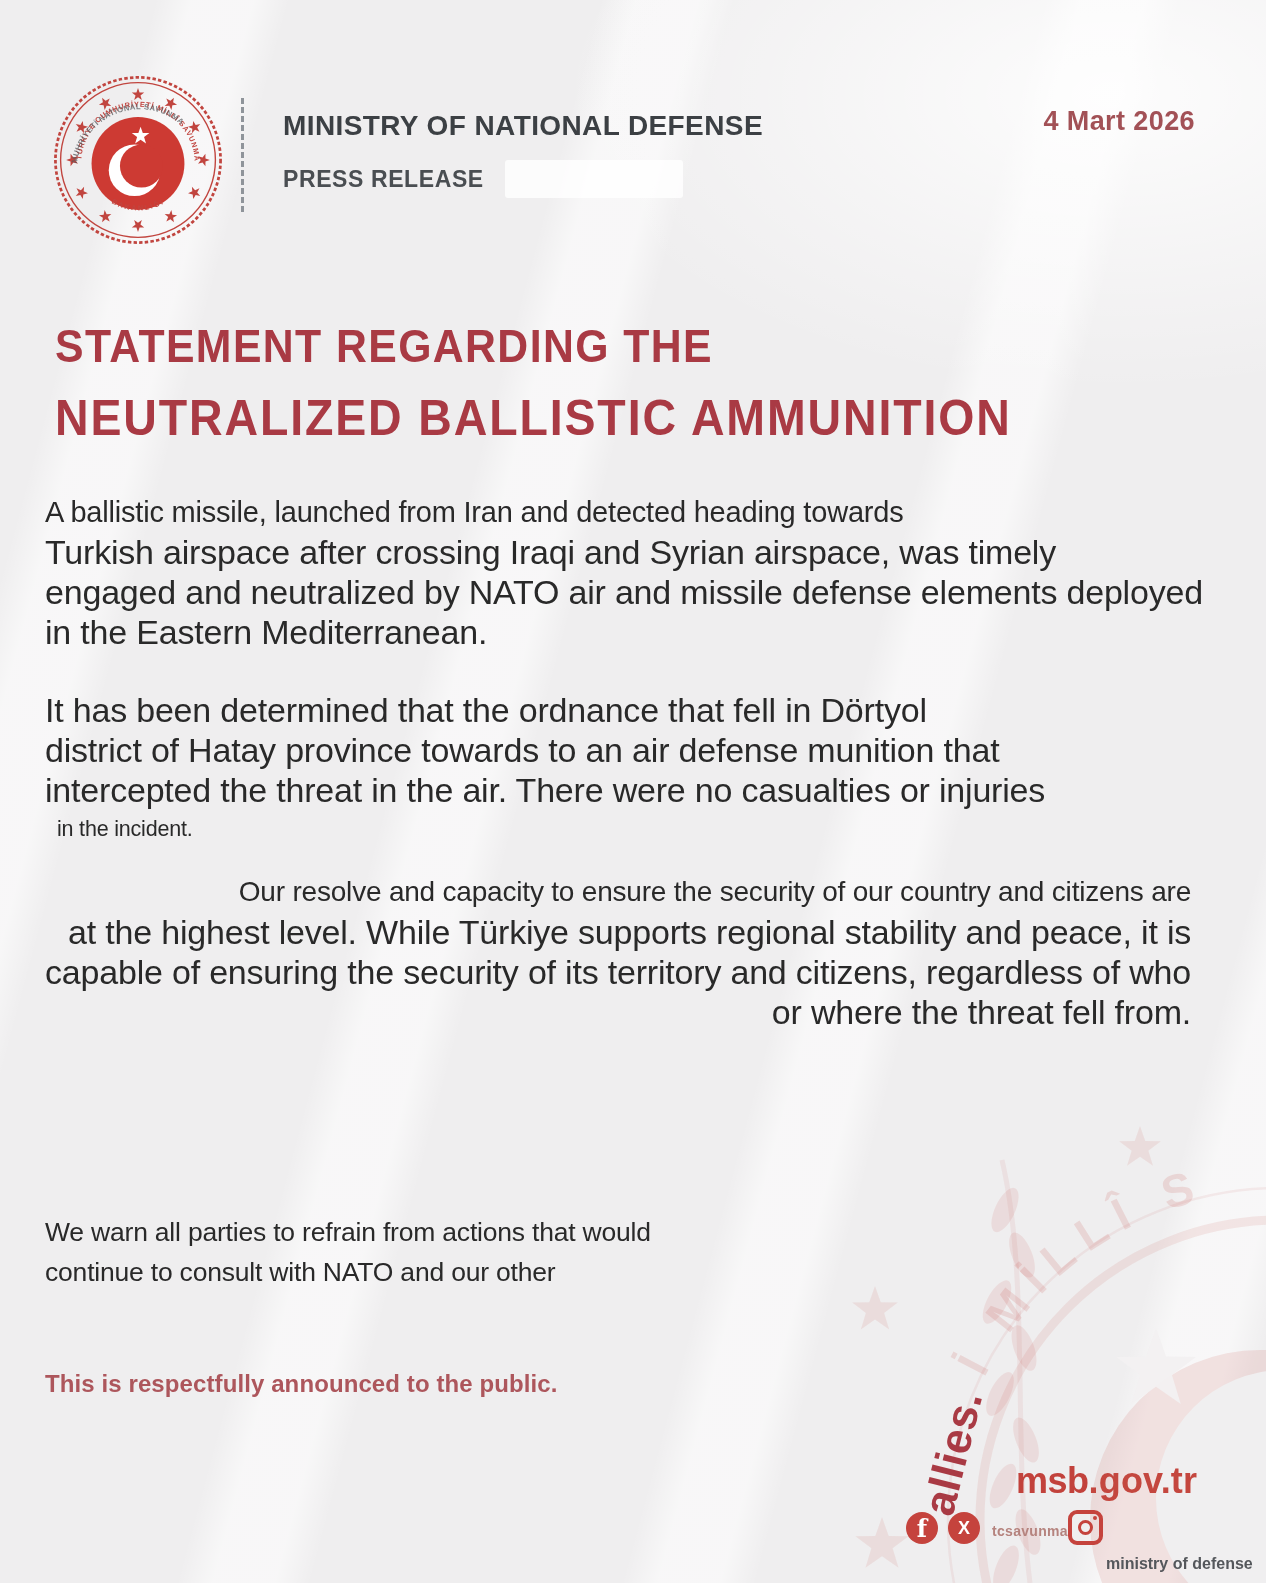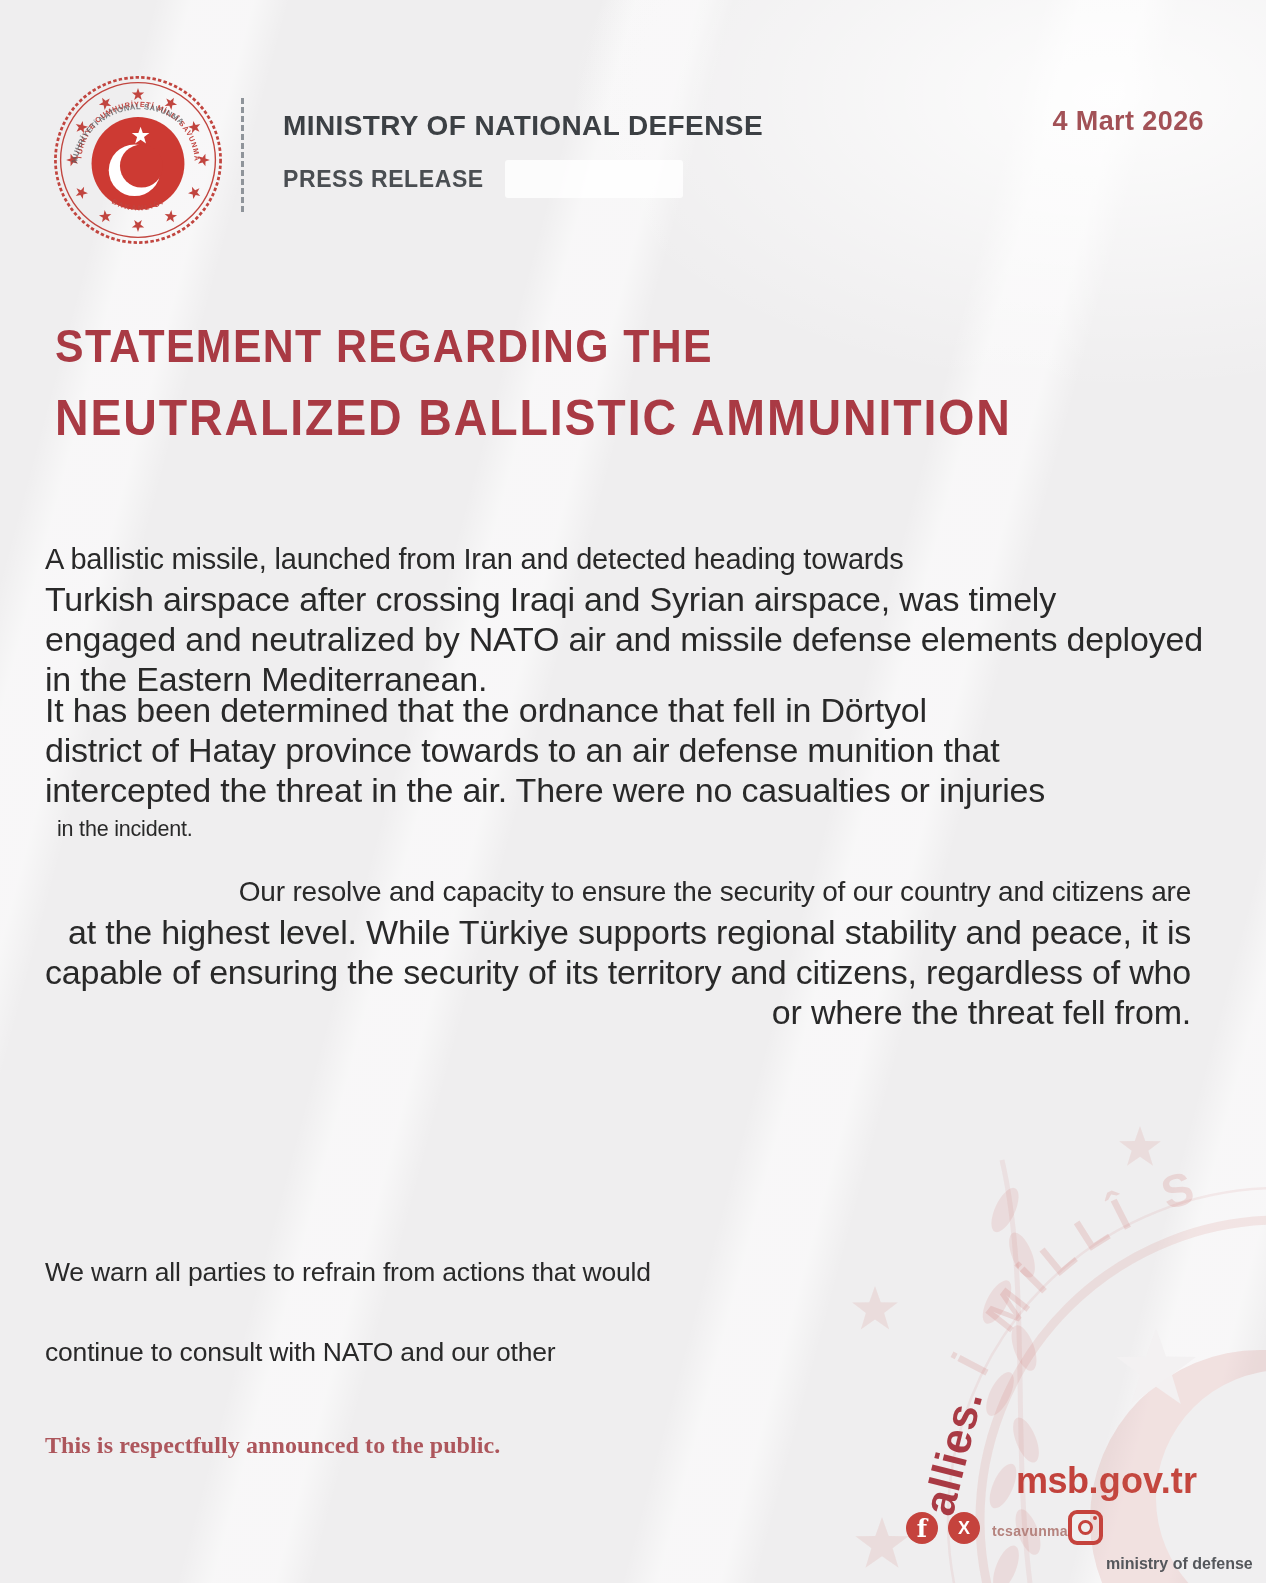--- a/index.html
+++ b/index.html
@@ -15,37 +15,37 @@
     font-family:"Liberation Sans", sans-serif;
   }
   .abs{position:absolute;}
   .nw{white-space:nowrap;}
 
   
   .logo-wrap{left:52px;top:74px;width:172px;height:172px;}
   .divider{left:241px;top:98px;height:114px;width:0;border-left:3px dashed #8f949a;}
   .ministry{left:283px;top:110px;font-size:28px;font-weight:bold;color:#3c4044;letter-spacing:.4px;}
   .press{left:283px;top:166px;font-size:23px;font-weight:bold;color:#4a4e52;letter-spacing:.6px;}
-  .date{right:62px;top:106px;font-size:27px;font-weight:bold;color:#a25156;letter-spacing:.4px;}
+  .date{right:71px;top:106px;font-size:27px;font-weight:bold;color:#a25156;letter-spacing:.4px;}
   .redaction{left:505px;top:160px;width:178px;height:38px;background:rgba(255,255,255,.8);border-radius:3px;}
 
   
   .title{left:55px;top:320px;color:#a93a44;transform:scaleX(.93);transform-origin:left top;}
   .title .t1{font-size:46px;font-weight:bold;letter-spacing:1.5px;line-height:52px;}
   .title .t2{font-size:50px;font-weight:bold;letter-spacing:2px;margin-top:18px;line-height:56px;}
 
   
   .para{left:45px;}
   .bl{font-size:34px;line-height:40px;color:#292929;letter-spacing:-0.2px;white-space:nowrap;}
-  #p1{top:492px;margin-top:47px;} #p1 .bl:first-child{font-size:29px;}
+  #p1{top:492px;} #p1 .bl:first-child{font-size:29px;}
   #p2{top:690px;} #p2 .bl:last-child{font-size:21.5px;line-height:38px;margin-left:12px;}
   #p3{top:872px;text-align:right;} #p3 .bl:first-child{font-size:28px;}
   #p4{top:1064px;} #p4 .bl{line-height:38px;}
-  #p5{top:1212px;} #p5 .bl{font-size:26.5px;margin-top:40px;}
-  .closing{left:45px;top:1432px;font-size:24px;font-weight:bold;color:#ad565c;letter-spacing:.1px;font-family:Liberation Serif, serif;}
+  #p5{top:1212px;} #p5 .bl{font-size:26.5px;}
+  .closing{left:45px;top:1370px;font-size:24px;font-weight:bold;color:#ad565c;letter-spacing:.1px;}
 
   
   .allies-box{left:878px;top:1388px;width:150px;height:130px;display:flex;align-items:center;justify-content:center;}
   .allies-box span{display:block;transform:rotate(-76deg);font-size:44px;font-weight:bold;color:#a93a44;letter-spacing:.5px;}
   .site{left:1016px;top:1460px;font-size:36px;color:#c2423c;letter-spacing:.2px;}
   .site .b{font-weight:bold;letter-spacing:-0.5px;}
   .site .r{font-weight:bold;color:#c4473f;}
   .icon-circle{width:32px;height:32px;border-radius:50%;background:#c5433d;color:#ffffff;
     display:flex;align-items:center;justify-content:center;font-weight:bold;}
   .fb{left:906px;top:1512px;font-size:24px;font-family:"DejaVu Serif",serif;}

